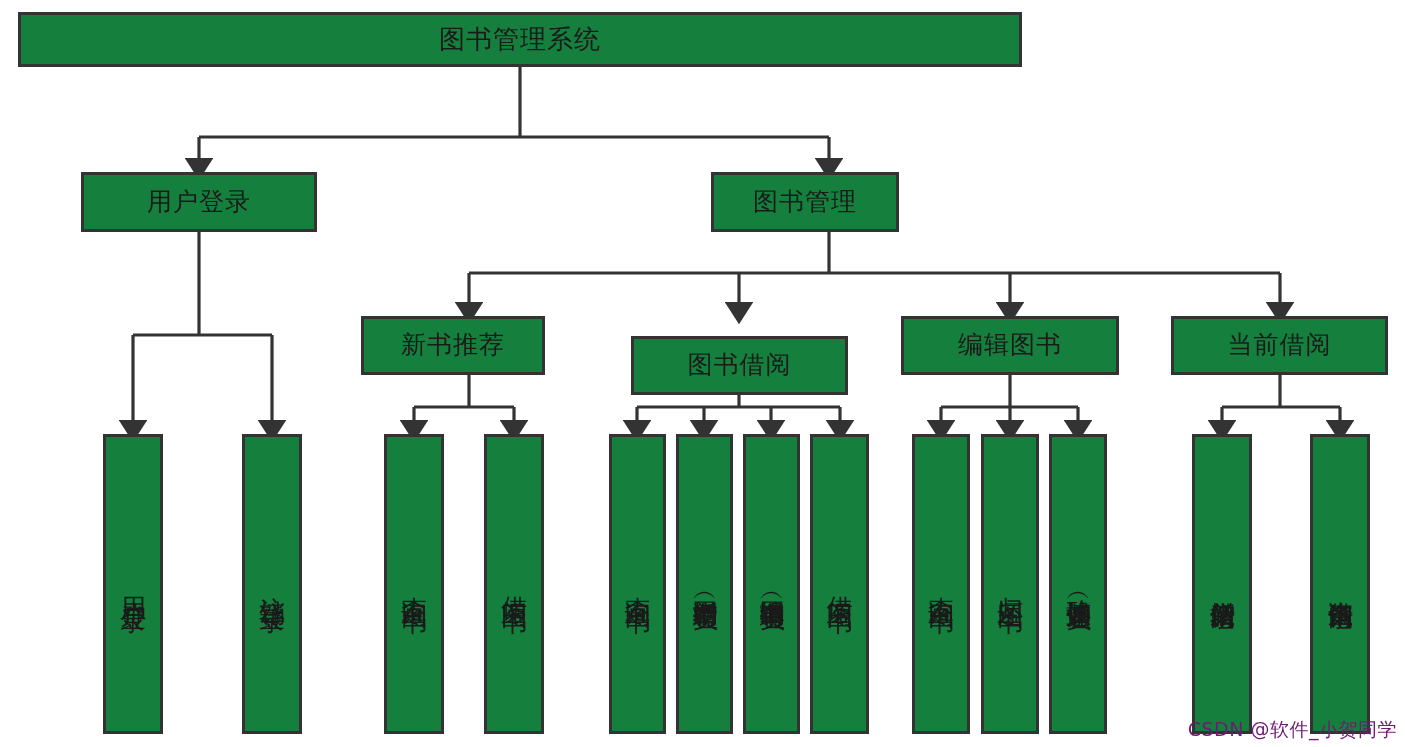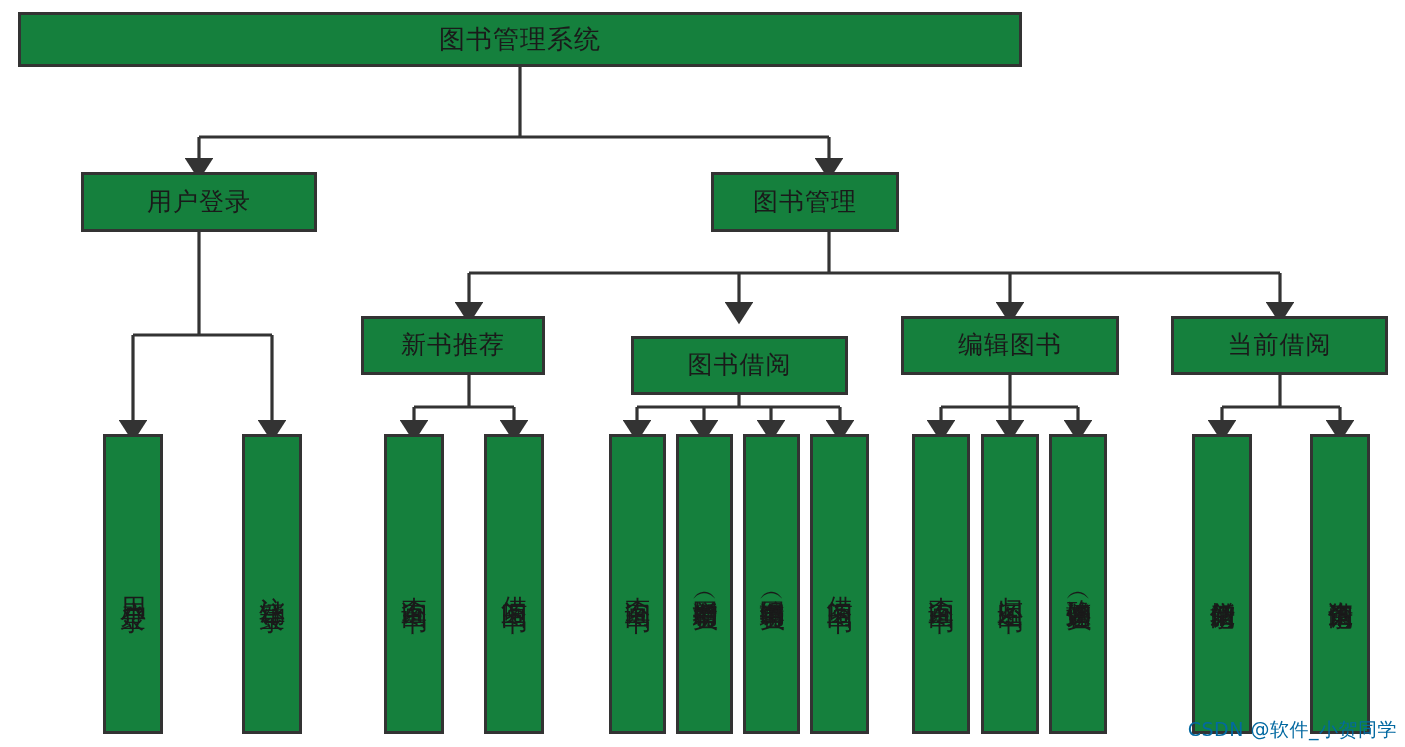--- a/index.html
+++ b/index.html
@@ -67,21 +67,21 @@
   }
   .node.vert.tight .node-label {
     font-size: 25px;
     letter-spacing: 1px;
   }
   #watermark {
     position: absolute;
     right: 8px;
     bottom: 4px;
     font-size: 19px;
-    color: #0369a1;
+    color: #701a75;
     letter-spacing: 0.5px;
     white-space: nowrap;
     font-family: "DejaVu Sans", "Liberation Sans", sans-serif;
   }
 </style>
 </head>
 <body>
 
 <div id="diagram-root">
 

